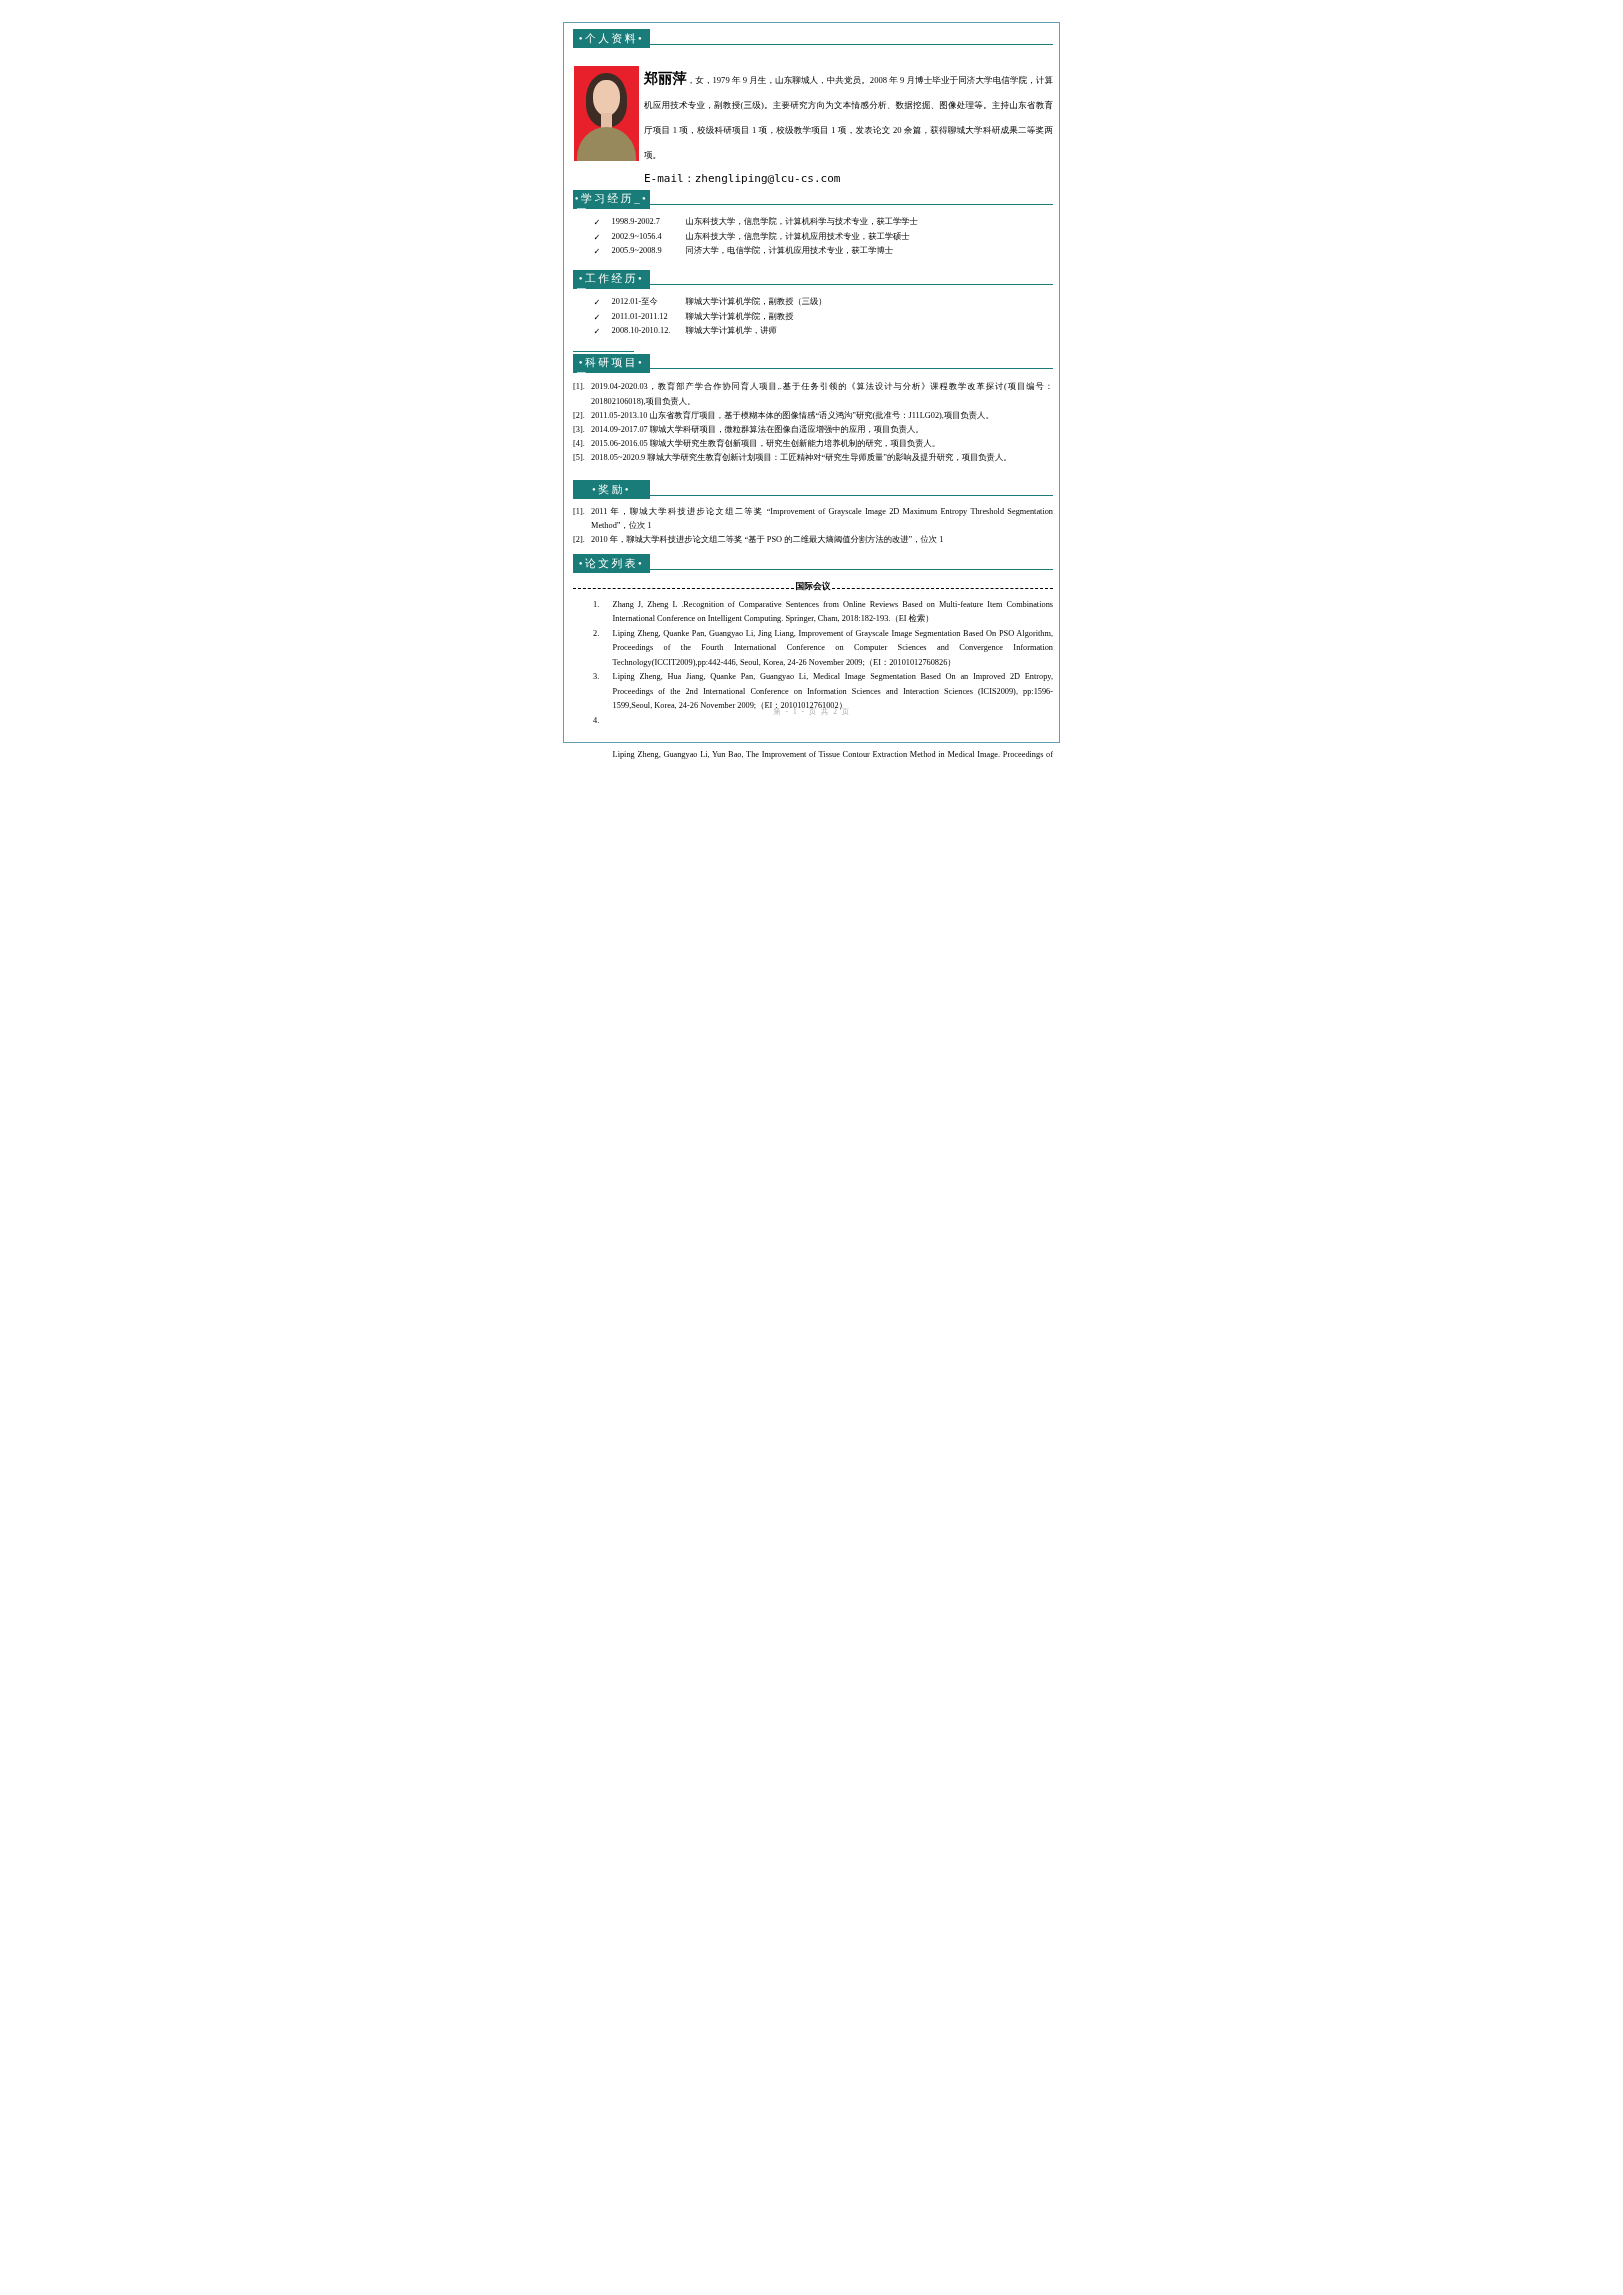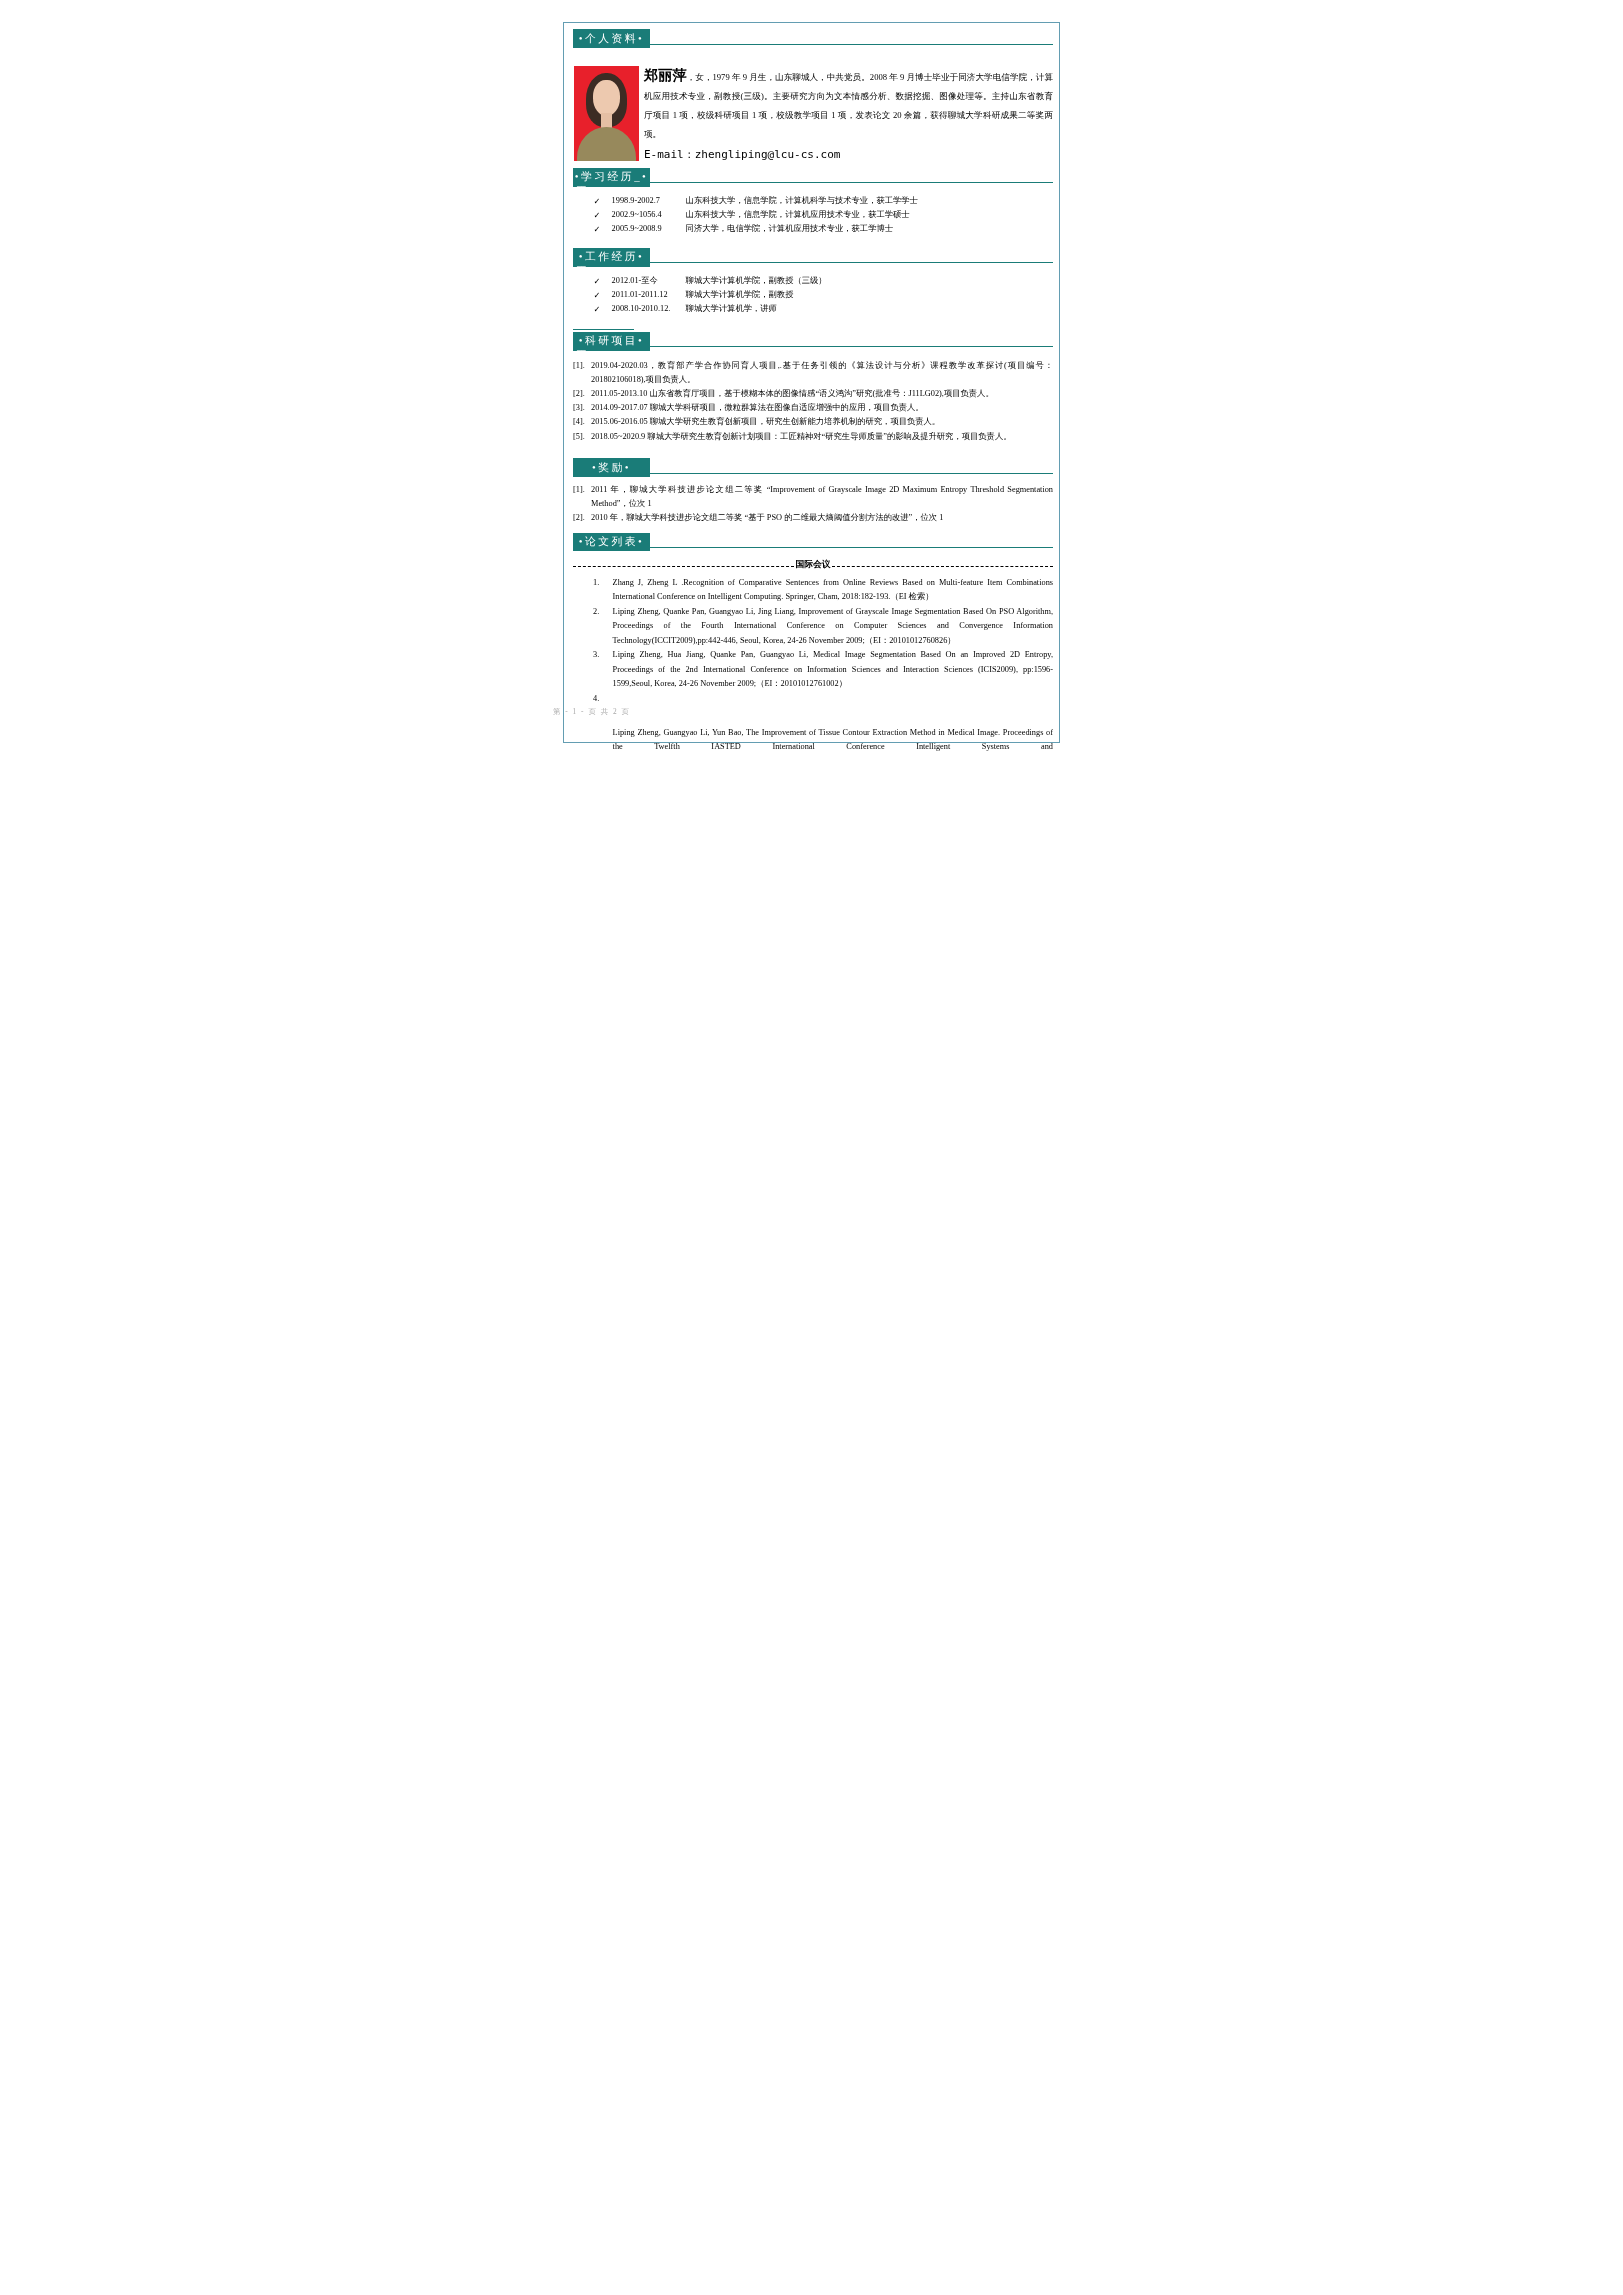--- a/index.html
+++ b/index.html
@@ -32,21 +32,21 @@
   .photo { float:left; width:65px; height:95px; margin-left:1px;
     background:#e8202b; position:relative; overflow:hidden; }
   .ph-hair { position:absolute; top:6.9px; left:11.8px; width:41px; height:54px;
     background:#3c2c24; border-radius:48% 48% 42% 42%; }
   .ph-face { position:absolute; top:13.7px; left:18.7px; width:27.5px; height:36px;
     background:#edc9af; border-radius:46% 46% 50% 50%; }
   .ph-neck { position:absolute; top:47px; left:26.5px; width:11.8px; height:17.7px;
     background:#e5bfa4; }
   .ph-sweater { position:absolute; bottom:-6.9px; left:2.9px; width:59px; height:41px;
     background:#97895c; border-radius:50% 50% 0 0 / 75% 75% 0 0; }
-  .intro { margin:18px 0 0 71px; font-size:8.6px; line-height:19px;
+  .intro { margin:18px 0 0 71px; font-size:8.6px; line-height:25px;
     text-align:justify; }
   .name { font-size:14.2px; font-weight:bold;
     font-family:"Liberation Sans","DejaVu Sans",sans-serif; }
   .email { margin:2.9px 0 0 71px; font-size:11px;
     font-family:"DejaVu Sans Mono","Liberation Mono",monospace; }
 
   
   .rows { margin:6.9px 0 0 0; }
   .cv-row { display:flex; padding-left:20.6px; font-size:8.3px; line-height:14.2px; }
   .cv-check { width:18px; flex-shrink:0;
@@ -72,21 +72,21 @@
   .paper-text.stretch-last { text-align-last:justify;margin-top:34px; }
   .bold { font-weight:normal; }
 
   .sec { clear:both; }
   .sec.education { margin-top:3.9px; }
   .sec.work      { margin-top:11.8px; }
   .sec.projects  { margin-top:12.8px; }
   .sec.awards    { margin-top:14.7px; }
   .sec.papers    { margin-top:6.9px; }
 
-  .footer { position:absolute; left:12px; right:0; top:707px; 
+  .footer { position:absolute; left:1px; right:0; top:707px; text-align:center;
     color:#a8a8a8; font-size:7.4px; letter-spacing:1.5px; }
 </style>
 </head>
 <body>
 
 <div class="page">
   <div class="frame"></div>
 
   <div class="content">
 

